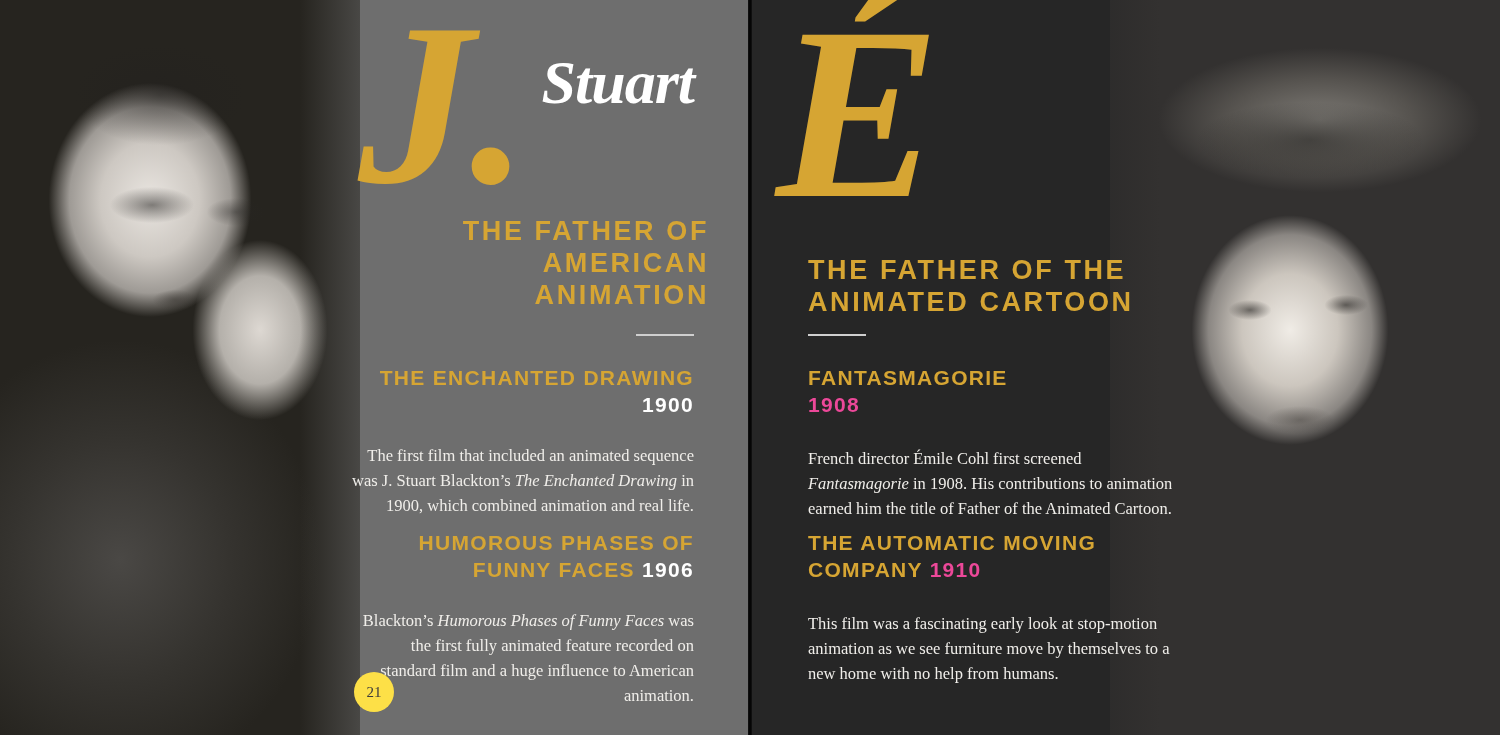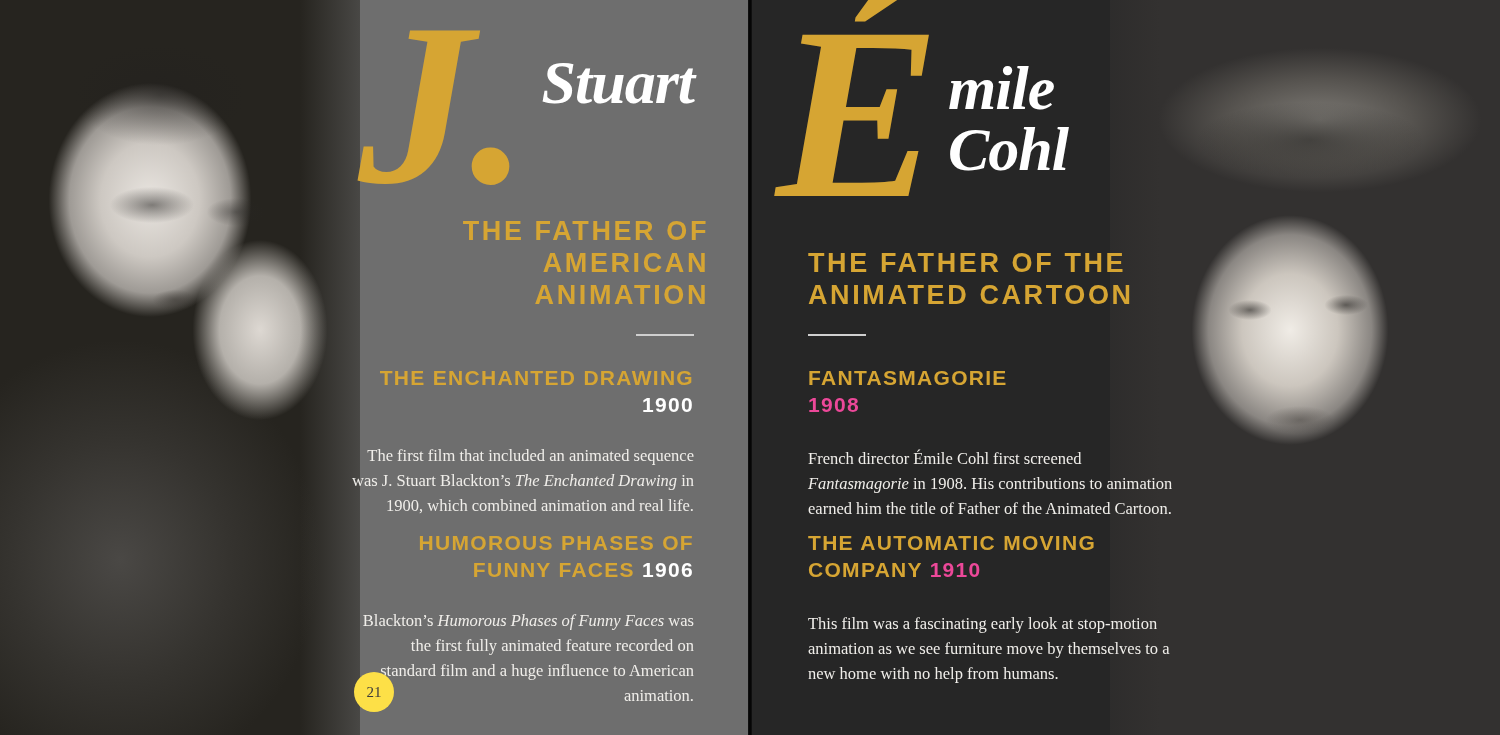--- a/index.html
+++ b/index.html
@@ -199,21 +199,21 @@
     font-style: italic;
     font-weight: 700;
     font-size: 62px;
     line-height: .98;
     letter-spacing: -1px;
     text-align: left;
   }
 
   .subtitle-right {
     position: absolute;
-    left: 56px; top: 247px;
+    left: 56px; top: 254px;
     width: 370px;
     color: #d6a533;
     font-size: 27px;
     font-weight: 700;
     letter-spacing: 2.6px;
     line-height: 1.19;
   }
 
   .rule-right {
     position: absolute;
@@ -292,24 +292,20 @@
 
   <div class="page-right">
 
     <div class="portrait-right"></div>
     <div class="fade-right"></div>
 
     <div class="right-content">
 
       <div class="big-initial-e">É</div>
 
-      <div class="name-lines-right">
-        <div>mile</div>
-        <div>Cohl</div>
-      </div>
 
       <div class="subtitle-right">THE FATHER OF THE ANIMATED CARTOON</div>
 
       <div class="rule-right"></div>
 
       <div class="entry-right" style="top:365px;">
         <div class="head">
           <div>FANTASMAGORIE</div>
           <div class="yr">1908</div>
         </div>

